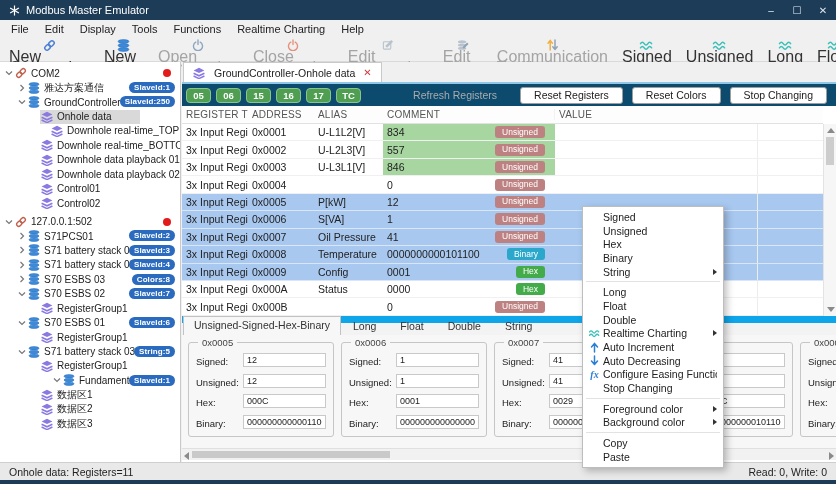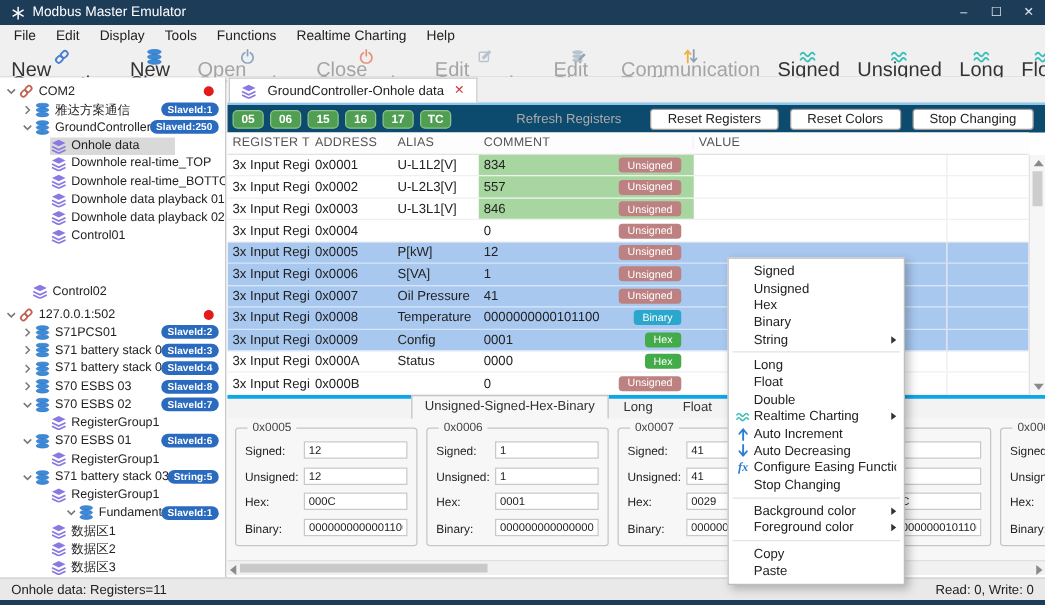--- a/index.html
+++ b/index.html
@@ -78,21 +78,21 @@
   
   .vscroll{position:absolute;top:62px;right:0;width:13px;height:192px;background:#f6f6f6;
     border-left:1px solid #e3e3e3;}
   .vs-up,.vs-down{position:absolute;left:3px;width:0;height:0;border-left:4px solid transparent;
     border-right:4px solid transparent;}
   .vs-up{top:4px;border-bottom:5px solid #8a8a8a;}
   .vs-down{bottom:4px;border-top:5px solid #8a8a8a;}
   .vs-thumb{position:absolute;top:13px;left:2px;width:8px;height:28px;background:#cdcdcd;}
   
   .detail-tabs{position:absolute;top:254px;left:0;right:0;height:19px;background:#f3f3f3;
-    border-top:3px solid #0ea5e9;display:flex;align-items:flex-end;font-size:10.5px;color:#333;padding-left:1px;justify-content:center;}
+    border-top:7px solid #0ea5e9;display:flex;align-items:flex-end;font-size:10.5px;color:#333;padding-left:1px;}
   .dtab{padding:2px 12px 3px 12px;}
   .dtab.active{background:#f7f7f7;border:1px solid #c2c2c2;border-bottom:none;padding:2px 10px 4px 10px;}
   .panels{position:absolute;top:273px;left:0;right:0;height:113px;background:#f7f7f7;overflow:hidden;}
   .panel{position:absolute;top:7px;width:146px;height:95px;border:1px solid #c6c6c6;border-radius:3px;}
   .panel-title{position:absolute;top:-6px;left:9px;background:#f7f7f7;padding:0 4px;font-size:9.5px;color:#444;}
   .panel-row{position:absolute;left:7px;right:7px;height:15px;display:flex;align-items:flex-end;}
   .p-label{width:47px;font-size:9.5px;color:#222;flex:none;}
   .p-input{flex:1;min-width:0;height:14px;border:1px solid #c9c9c9;background:#fff;font-size:9px;
     padding:0 3px;color:#222;font-family:"Liberation Sans","DejaVu Sans",sans-serif;}
   
@@ -356,86 +356,86 @@
           <span class="tree-icon">
             <svg width="12" height="12" viewBox="0 0 12 12">
               <path d="M6 0.8 L11.4 3.4 6 6 0.6 3.4 Z" fill="#8a79e0"></path>
               <path d="M0.6 6.2 L6 8.8 11.4 6.2" stroke="#8a79e0" stroke-width="1.5" fill="none"></path>
               <path d="M0.6 9 L6 11.6 11.4 9" stroke="#8a79e0" stroke-width="1.5" fill="none"></path>
             </svg>
           </span>
           <span class="tree-label">Onhole data</span>
         </span>
       </div>
+      <div class="tree-row" style="padding-left: 39px;">
+        <span class="chev"></span>
+        <span class="row-content">
+          <span class="tree-icon">
+            <svg width="12" height="12" viewBox="0 0 12 12">
+              <path d="M6 0.8 L11.4 3.4 6 6 0.6 3.4 Z" fill="#8a79e0"></path>
+              <path d="M0.6 6.2 L6 8.8 11.4 6.2" stroke="#8a79e0" stroke-width="1.5" fill="none"></path>
+              <path d="M0.6 9 L6 11.6 11.4 9" stroke="#8a79e0" stroke-width="1.5" fill="none"></path>
+            </svg>
+          </span>
+          <span class="tree-label">Downhole real-time_TOP</span>
+        </span>
+      </div>
       <div class="tree-row" style="padding-left: 29px;">
         <span class="chev"></span>
         <span class="row-content">
           <span class="tree-icon">
             <svg width="12" height="12" viewBox="0 0 12 12">
               <path d="M6 0.8 L11.4 3.4 6 6 0.6 3.4 Z" fill="#8a79e0"></path>
               <path d="M0.6 6.2 L6 8.8 11.4 6.2" stroke="#8a79e0" stroke-width="1.5" fill="none"></path>
               <path d="M0.6 9 L6 11.6 11.4 9" stroke="#8a79e0" stroke-width="1.5" fill="none"></path>
             </svg>
           </span>
-          <span class="tree-label">Downhole real-time_TOP</span>
+          <span class="tree-label">Downhole real-time_BOTTOM</span>
         </span>
       </div>
       <div class="tree-row" style="padding-left: 29px;">
         <span class="chev"></span>
         <span class="row-content">
           <span class="tree-icon">
             <svg width="12" height="12" viewBox="0 0 12 12">
               <path d="M6 0.8 L11.4 3.4 6 6 0.6 3.4 Z" fill="#8a79e0"></path>
               <path d="M0.6 6.2 L6 8.8 11.4 6.2" stroke="#8a79e0" stroke-width="1.5" fill="none"></path>
               <path d="M0.6 9 L6 11.6 11.4 9" stroke="#8a79e0" stroke-width="1.5" fill="none"></path>
             </svg>
           </span>
-          <span class="tree-label">Downhole real-time_BOTTOM</span>
+          <span class="tree-label">Downhole data playback 01</span>
         </span>
       </div>
       <div class="tree-row" style="padding-left: 29px;">
         <span class="chev"></span>
         <span class="row-content">
           <span class="tree-icon">
             <svg width="12" height="12" viewBox="0 0 12 12">
               <path d="M6 0.8 L11.4 3.4 6 6 0.6 3.4 Z" fill="#8a79e0"></path>
               <path d="M0.6 6.2 L6 8.8 11.4 6.2" stroke="#8a79e0" stroke-width="1.5" fill="none"></path>
               <path d="M0.6 9 L6 11.6 11.4 9" stroke="#8a79e0" stroke-width="1.5" fill="none"></path>
             </svg>
           </span>
-          <span class="tree-label">Downhole data playback 01</span>
+          <span class="tree-label">Downhole data playback 02</span>
         </span>
       </div>
       <div class="tree-row" style="padding-left: 29px;">
         <span class="chev"></span>
         <span class="row-content">
           <span class="tree-icon">
             <svg width="12" height="12" viewBox="0 0 12 12">
               <path d="M6 0.8 L11.4 3.4 6 6 0.6 3.4 Z" fill="#8a79e0"></path>
               <path d="M0.6 6.2 L6 8.8 11.4 6.2" stroke="#8a79e0" stroke-width="1.5" fill="none"></path>
               <path d="M0.6 9 L6 11.6 11.4 9" stroke="#8a79e0" stroke-width="1.5" fill="none"></path>
             </svg>
           </span>
-          <span class="tree-label">Downhole data playback 02</span>
+          <span class="tree-label">Control01</span>
         </span>
       </div>
       <div class="tree-row" style="padding-left: 29px;">
-        <span class="chev"></span>
-        <span class="row-content">
-          <span class="tree-icon">
-            <svg width="12" height="12" viewBox="0 0 12 12">
-              <path d="M6 0.8 L11.4 3.4 6 6 0.6 3.4 Z" fill="#8a79e0"></path>
-              <path d="M0.6 6.2 L6 8.8 11.4 6.2" stroke="#8a79e0" stroke-width="1.5" fill="none"></path>
-              <path d="M0.6 9 L6 11.6 11.4 9" stroke="#8a79e0" stroke-width="1.5" fill="none"></path>
-            </svg>
-          </span>
-          <span class="tree-label">Control01</span>
-        </span>
-      </div>
-      <div class="tree-row" style="padding-left: 14px; margin-top: 30px;">
         <span class="chev"></span>
         <span class="row-content">
           <span class="tree-icon">
             <svg width="12" height="12" viewBox="0 0 12 12">
               <path d="M6 0.8 L11.4 3.4 6 6 0.6 3.4 Z" fill="#8a79e0"></path>
               <path d="M0.6 6.2 L6 8.8 11.4 6.2" stroke="#8a79e0" stroke-width="1.5" fill="none"></path>
               <path d="M0.6 9 L6 11.6 11.4 9" stroke="#8a79e0" stroke-width="1.5" fill="none"></path>
             </svg>
           </span>
           <span class="tree-label">Control02</span>
@@ -531,21 +531,21 @@
             <svg width="12" height="12" viewBox="0 0 12 12">
               <g fill="#3c8bd8" stroke="#2a6bbf" stroke-width="0.5">
                 <ellipse cx="6" cy="2.3" rx="5" ry="1.8"></ellipse>
                 <ellipse cx="6" cy="6" rx="5" ry="1.8"></ellipse>
                 <ellipse cx="6" cy="9.7" rx="5" ry="1.8"></ellipse>
               </g>
             </svg>
           </span>
           <span class="tree-label">S70 ESBS 03</span>
         </span>
-        <span class="slave-badge">SlaveId:8</span>
+        <span class="slave-badge">Colors:8</span>
       </div>
       <div class="tree-row" style="padding-left: 16px;">
         <span class="chev">
           <svg width="8" height="8" viewBox="0 0 8 8">
             <polyline points="1,2.5 4,5.5 7,2.5" fill="none" stroke="#777" stroke-width="1.2"></polyline>
           </svg>
         </span>
         <span class="row-content">
           <span class="tree-icon">
             <svg width="12" height="12" viewBox="0 0 12 12">
@@ -1047,26 +1047,26 @@
         </span>
         <span class="ctx-label">Configure Easing Function</span>
       </div>
       <div class="ctx-item">
         <span class="ctx-icon"></span>
         <span class="ctx-label">Stop Changing</span>
       </div>
       <div class="ctx-sep"></div>
       <div class="ctx-item">
         <span class="ctx-icon"></span>
+        <span class="ctx-label">Foreground color</span>
+        <span class="ctx-arrow"></span>
+      </div>
+      <div class="ctx-item">
+        <span class="ctx-icon"></span>
         <span class="ctx-label">Background color</span>
-        <span class="ctx-arrow"></span>
-      </div>
-      <div class="ctx-item">
-        <span class="ctx-icon"></span>
-        <span class="ctx-label">Foreground color</span>
         <span class="ctx-arrow"></span>
       </div>
       <div class="ctx-sep"></div>
       <div class="ctx-item">
         <span class="ctx-icon"></span>
         <span class="ctx-label">Copy</span>
       </div>
       <div class="ctx-item">
         <span class="ctx-icon"></span>
         <span class="ctx-label">Paste</span>

